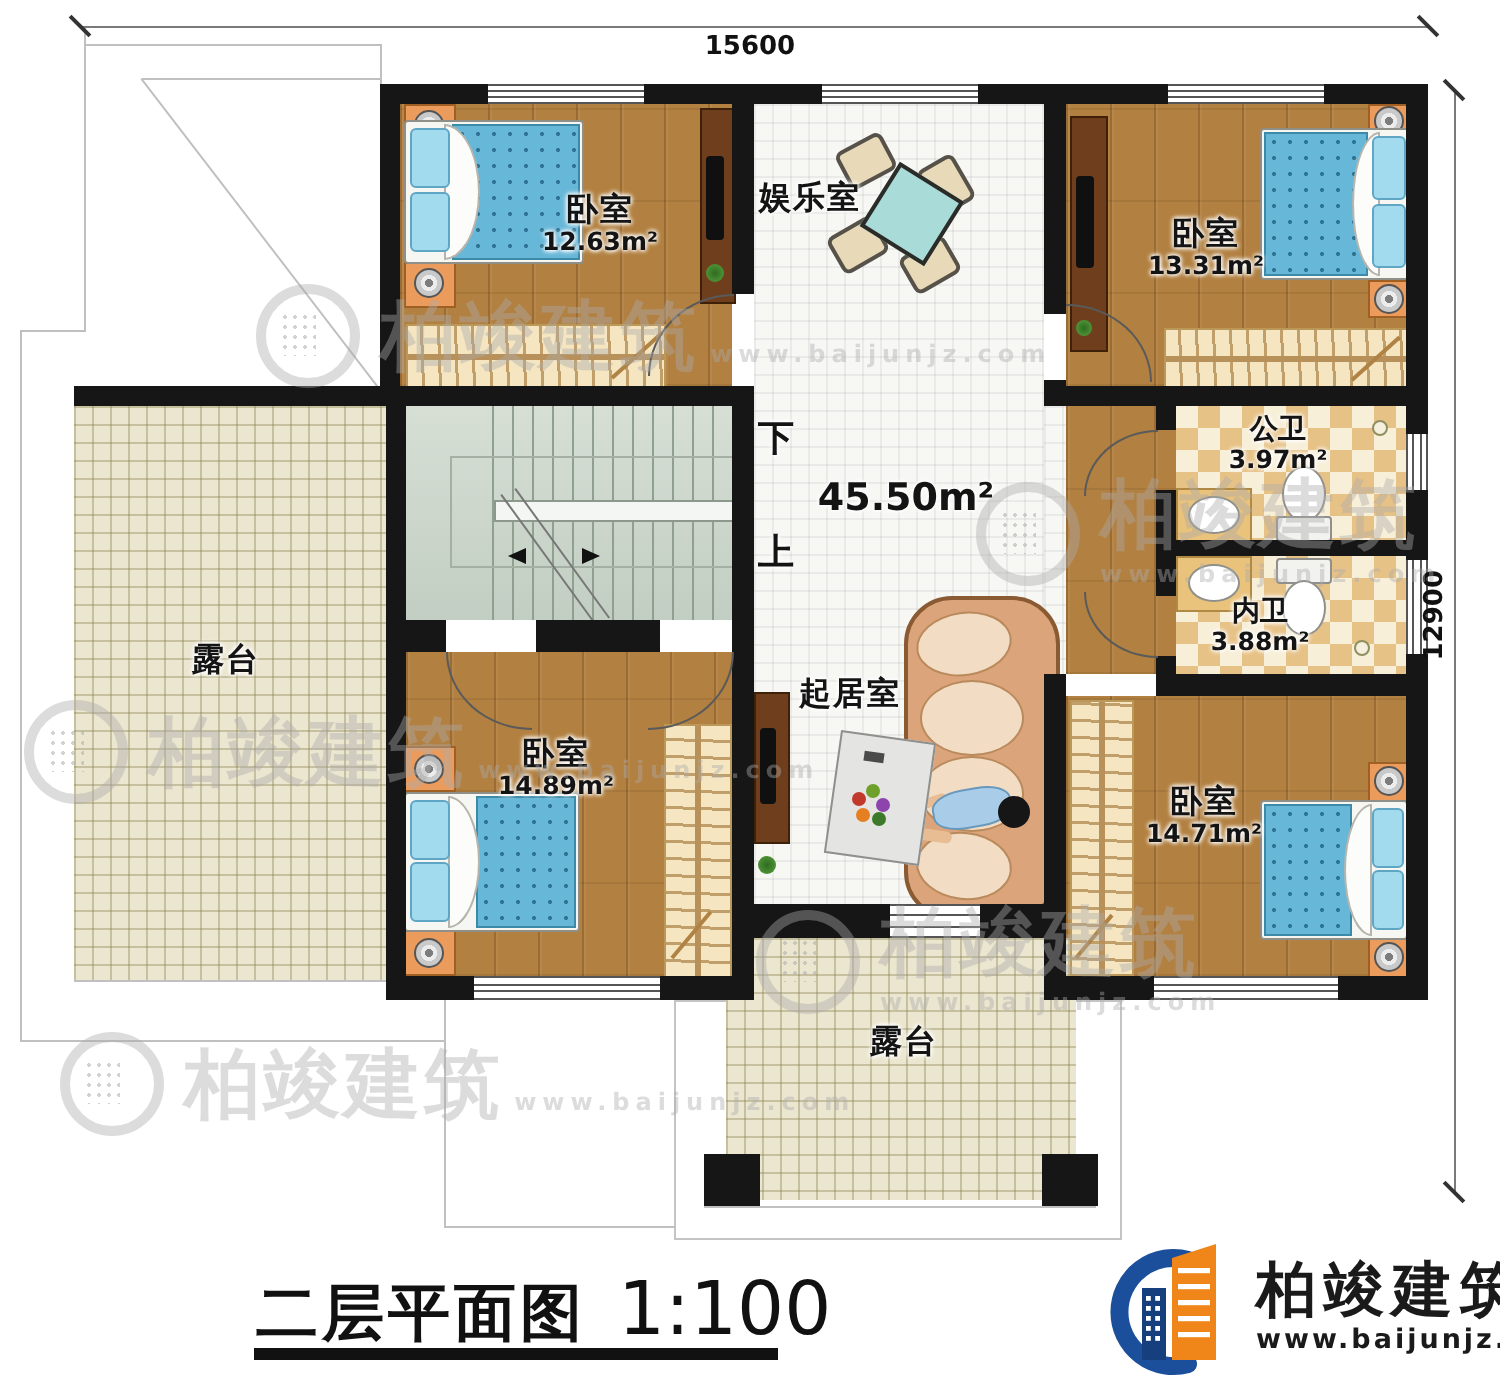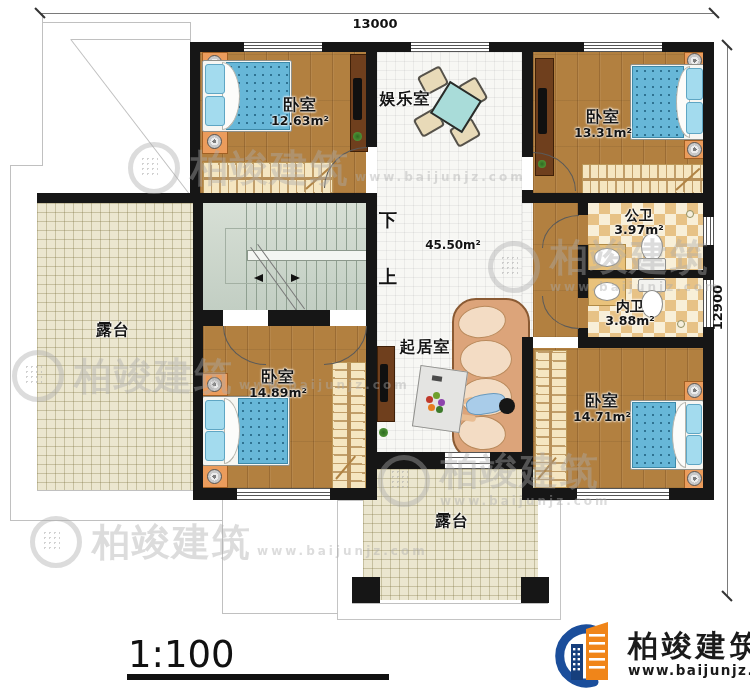--- a/index.html
+++ b/index.html
@@ -82,21 +82,21 @@
   .dim { background:#7a7a7a; }
   .tick { width:14px; height:2px; background:#333; transform:rotate(45deg); }
   .dimtxt { font-size:13px; font-weight:bold; color:#111; }
 
   
   .rlabel { color:#141414; font-weight:bold; text-align:center; line-height:1.15; z-index:30;
     text-shadow:0 0 2px #fff,0 0 2px #fff,0 0 3px #fff; }
   .rname { font-size:16px; display:block; letter-spacing:1px; }
   .rname-sm { font-size:14px; display:block; }
   .rarea { font-size:12.5px; display:block; letter-spacing:0; }
-  .hallarea { font-size:12px; font-weight:bold; }
+  .hallarea { font-size:19px; font-weight:bold; }
   .updown { font-size:18px; font-weight:bold; }
 
   
   .arr-l { width:0; height:0; border-top:4px solid transparent; border-bottom:4px solid transparent; border-right:9px solid #111; }
   .arr-r { width:0; height:0; border-top:4px solid transparent; border-bottom:4px solid transparent; border-left:9px solid #111; }
 
   
   .wm { display:flex; align-items:center; gap:10px; color:rgba(172,172,172,0.42); z-index:40; pointer-events:none; }
   .wm-circle { width:42px; height:42px; border:5px solid rgba(172,172,172,0.42); border-radius:50%; position:relative; flex:none; }
   .wm-dots { position:absolute; left:7px; top:9px; width:18px; height:22px;
@@ -339,21 +339,21 @@
     <span>下</span>
   </div>
   <div class="abs rlabel updown" style="left:376px;top:267px;width:24px;">
     <span>上</span>
   </div>
 
   <div class="abs dim" style="left:40px;top:13px;width:675px;height:1px;"></div>
   <div class="abs tick" style="left:33px;top:12px;"></div>
   <div class="abs tick" style="left:707px;top:12px;"></div>
   <div class="abs dimtxt" style="left:340px;top:16px;width:70px;text-align:center;">
-    <span>13000</span>
+    <span>15600</span>
   </div>
   <div class="abs dim" style="left:727px;top:45px;width:1px;height:552px;"></div>
   <div class="abs tick" style="left:720px;top:44px;"></div>
   <div class="abs tick" style="left:720px;top:595px;"></div>
   <div class="abs dimtxt" style="left:710px;top:285px;writing-mode:vertical-rl;transform:rotate(180deg);">
     <span>12900</span>
   </div>
 
   <div class="abs wm" style="left:128px;top:142px;">
     <span class="wm-circle">
@@ -385,20 +385,21 @@
   </div>
   <div class="abs wm" style="left:30px;top:516px;">
     <span class="wm-circle">
         <span class="wm-dots"></span>
       </span>
     <span class="wm-text"><span class="wm-name">柏竣建筑</span>
     <span class="wm-url">www.baijunjz.com</span></span>
   </div>
 
   <div class="abs title-row" style="left:128px;top:633px;">
+    <span class="title-main">二层平面图</span>
     <span class="title-scale">1:100</span>
   </div>
   <div class="abs" style="left:127px;top:674px;width:262px;height:6px;background:#111;"></div>
   <div class="abs info" style="left:382px;top:643px;">
   </div>
   <div class="abs" style="left:540px;top:616px;width:86px;height:76px;">
     <svg width="86" height="76" viewBox="0 0 86 76">
       <path d="M54 14 A 27 27 0 1 0 54 66" fill="none" stroke="#1b4e9b" stroke-width="9" stroke-linecap="round"></path>
       <rect x="31" y="28" width="12" height="36" fill="#163f7d"></rect>
       <g fill="#ffffff">

